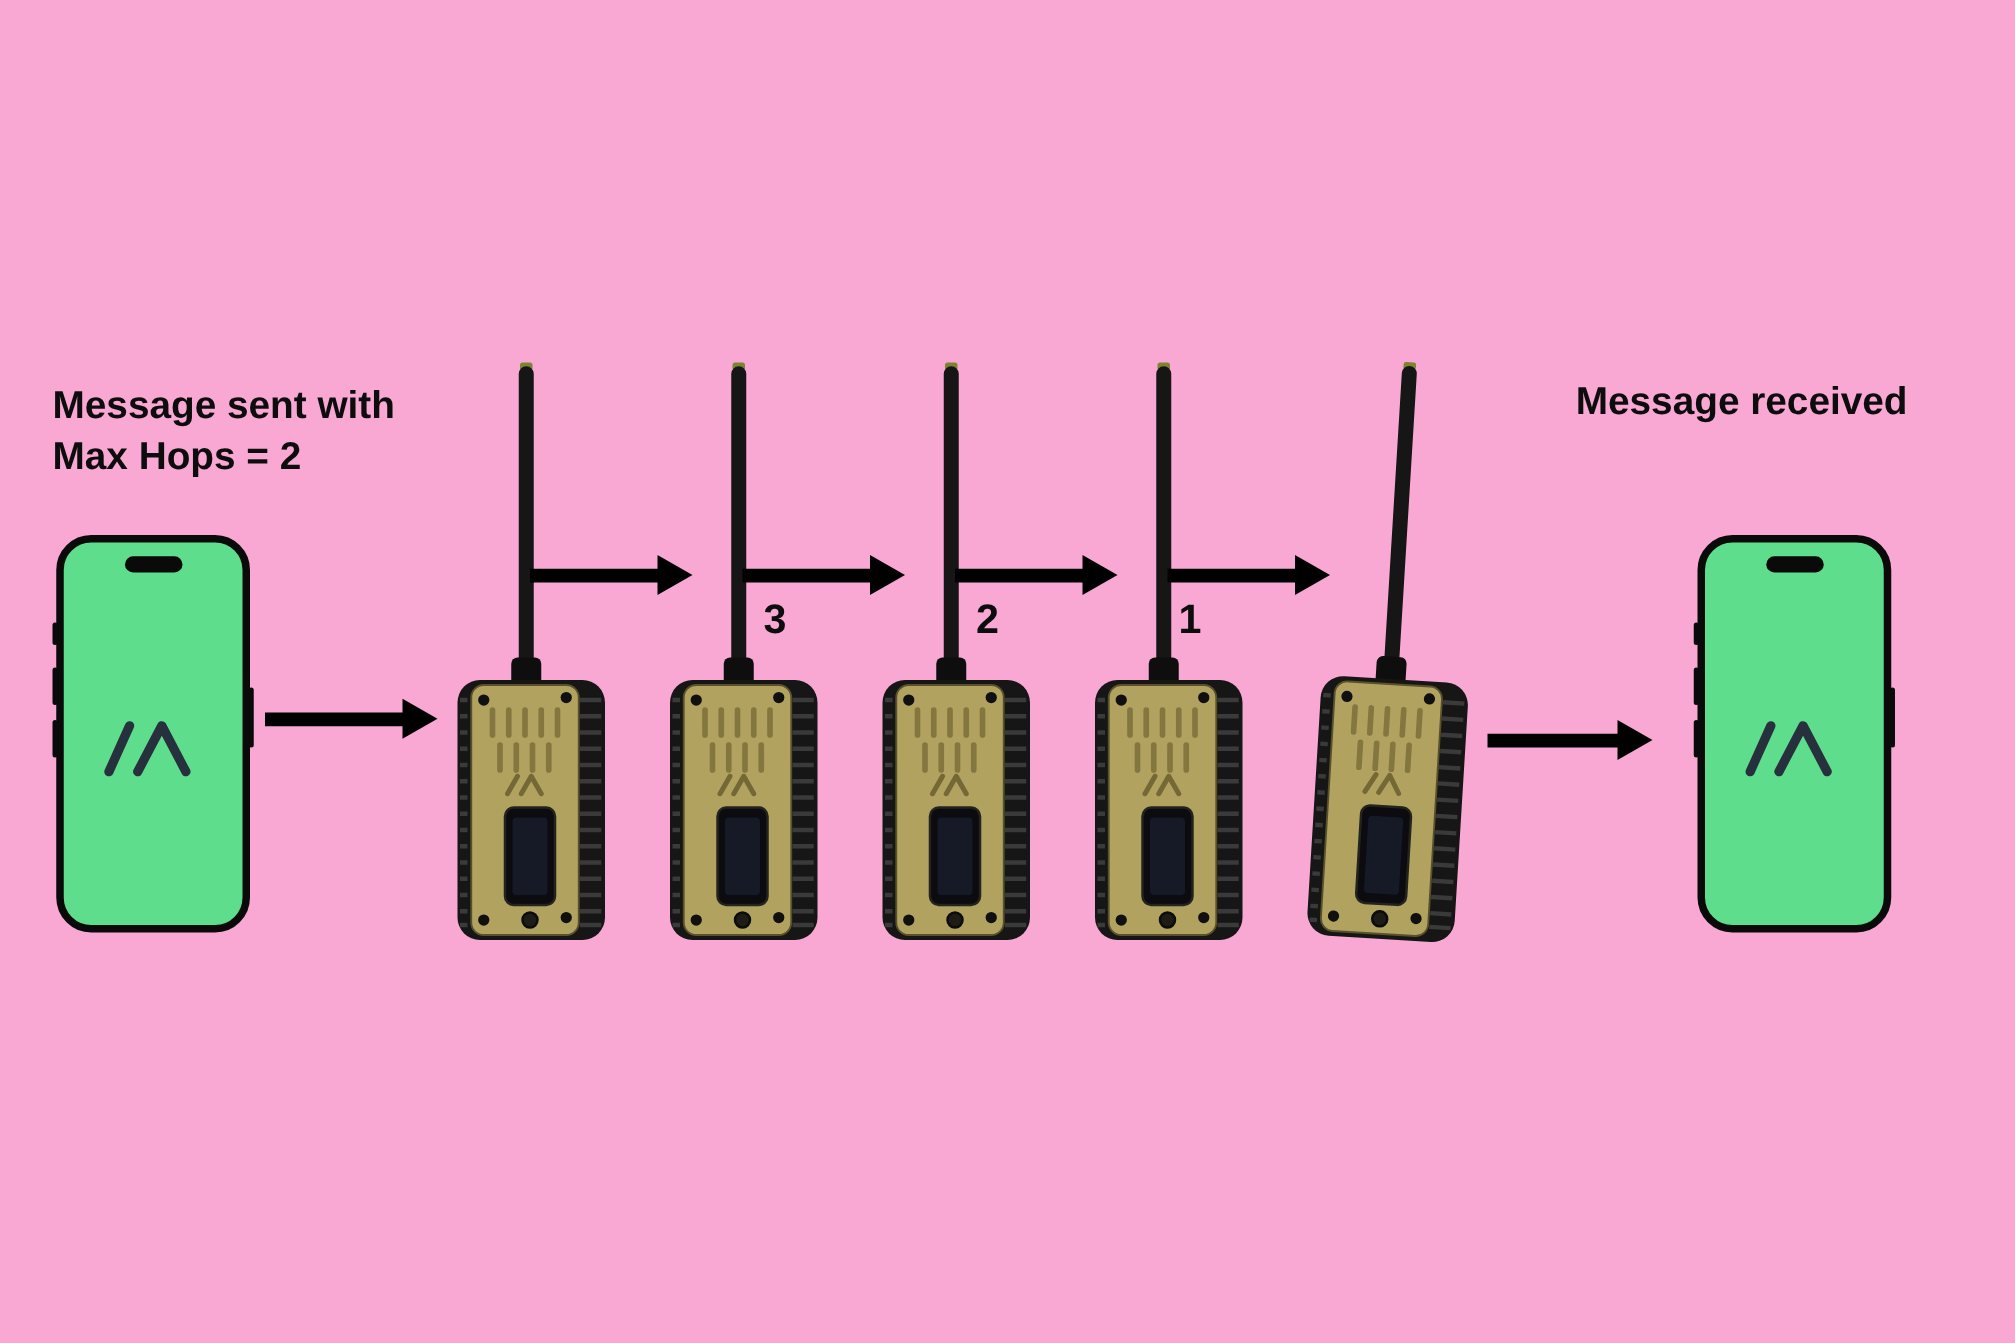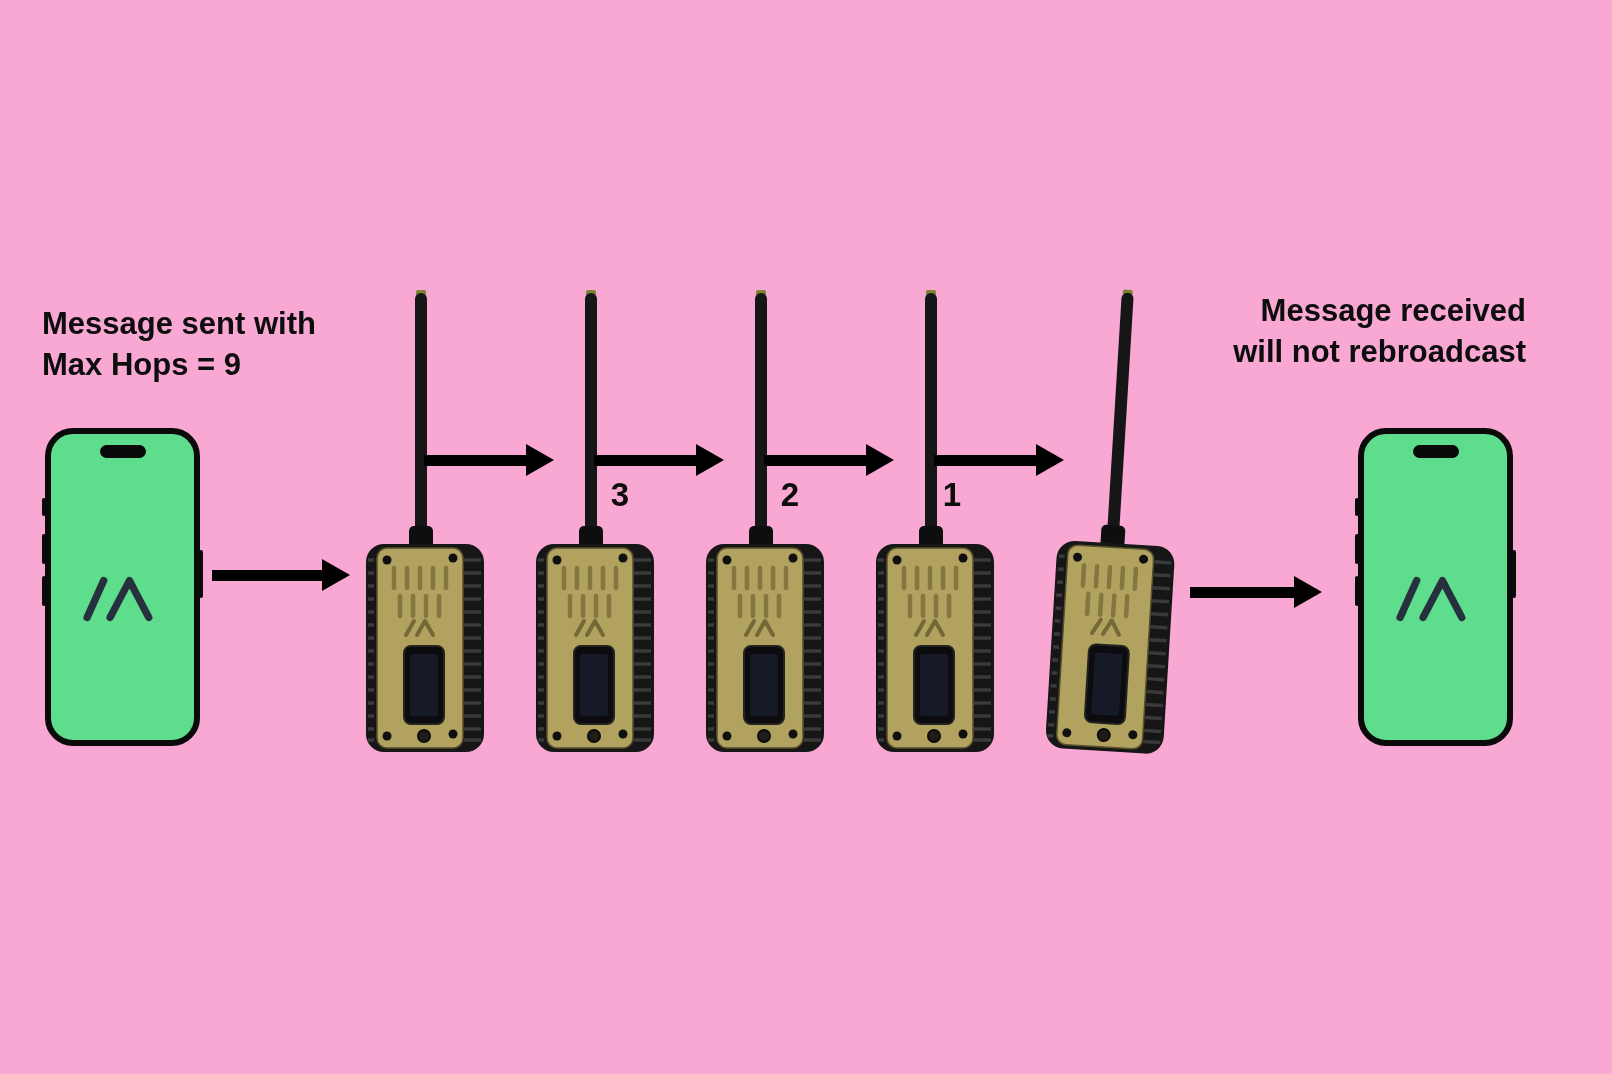--- a/index.html
+++ b/index.html
@@ -9,21 +9,21 @@
     --text:#0d0d0d;
     --logo:#27303d;
   }
   *{box-sizing:border-box;margin:0;padding:0}
   body{background:#ffffff;font-family:"Liberation Sans", sans-serif;}
   .canvas{position:relative;width:1612px;height:1074px;background:#f9a8d4;overflow:hidden;}
 
   
   .note{position:absolute;font-size:31px;font-weight:bold;color:var(--text);line-height:41px;}
   .note-left{left:42px;top:303px;text-align:left;}
-  .note-right{right:86px;top:290px;text-align:right;}
+  .note-right{right:86px;top:300px;}
 
   
   .phone{position:absolute;width:155px;height:318px;background:var(--green);
          border:6px solid #0a0a0a;border-radius:28px;}
   .phone-left{left:45px;top:428px;}
   .phone-right{left:1358px;top:428px;}
   .island{position:absolute;left:50%;top:11px;transform:translateX(-50%);
           width:46px;height:13px;border-radius:8px;background:#0a0a0a;}
   .phone-logo{position:absolute;left:50%;top:54%;transform:translate(-50%,-50%);}
   .nub{position:absolute;width:4px;background:#0a0a0a;border-radius:2px;}
@@ -61,26 +61,25 @@
   .radio-slot:nth-child(4){left:870px;}
   .radio-slot:nth-child(5){left:1042px;transform:rotate(3.5deg);transform-origin:60% 88%;}
 </style>
 </head>
 <body>
 
 <div class="canvas">
 
   <div class="note note-left">
     <div>Message sent with</div>
-    <div>Max Hops = 9</div>
+    <div>Max Hops = 2</div>
   </div>
 
   <div class="note note-right">
     <div>Message received</div>
-    <div>will not rebroadcast</div>
   </div>
 
   <div class="phone phone-left">
     <div class="island"></div>
     <svg class="phone-logo" width="92" height="54" viewBox="0 0 100 58">
       <path d="M 11 49 L 29 9" fill="none" style="stroke:var(--logo)" stroke-width="8" stroke-linecap="round"></path>
       <path d="M 36 49 L 57 9 L 78 49" fill="none" style="stroke:var(--logo)" stroke-width="8" stroke-linecap="round" stroke-linejoin="round"></path>
     </svg>
     <div class="nub l1"></div>
     <div class="nub l2"></div>

